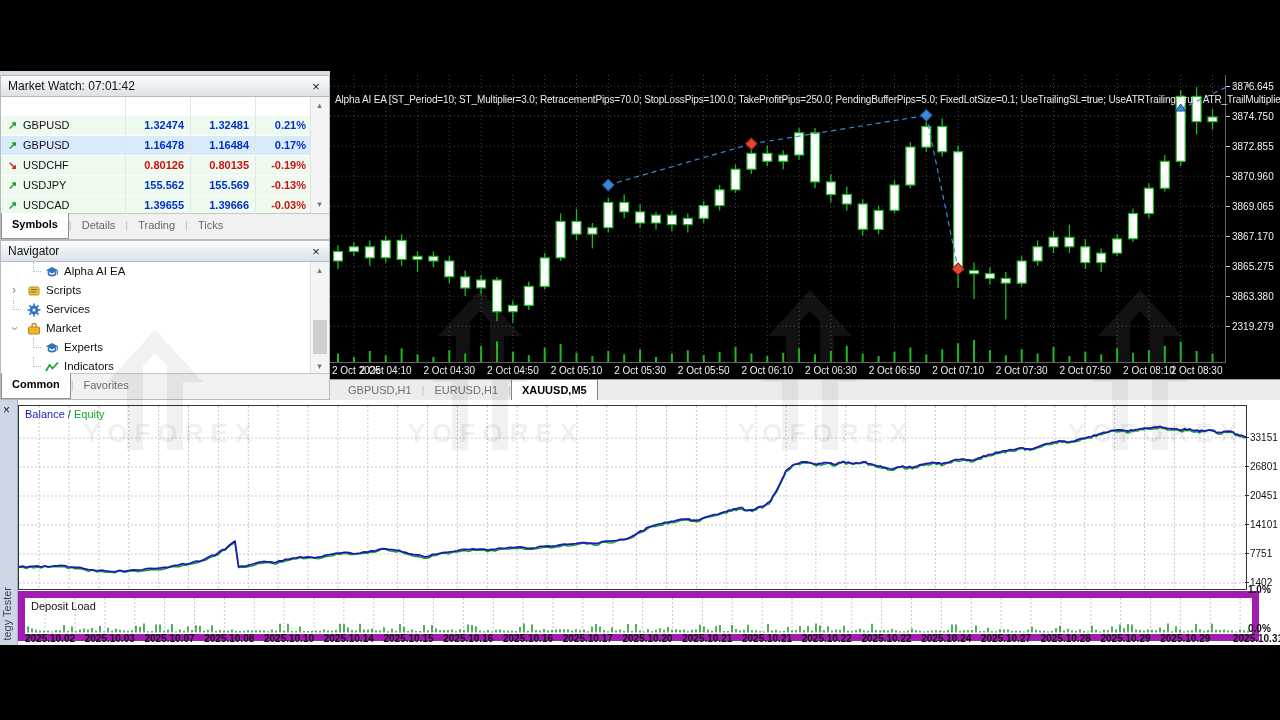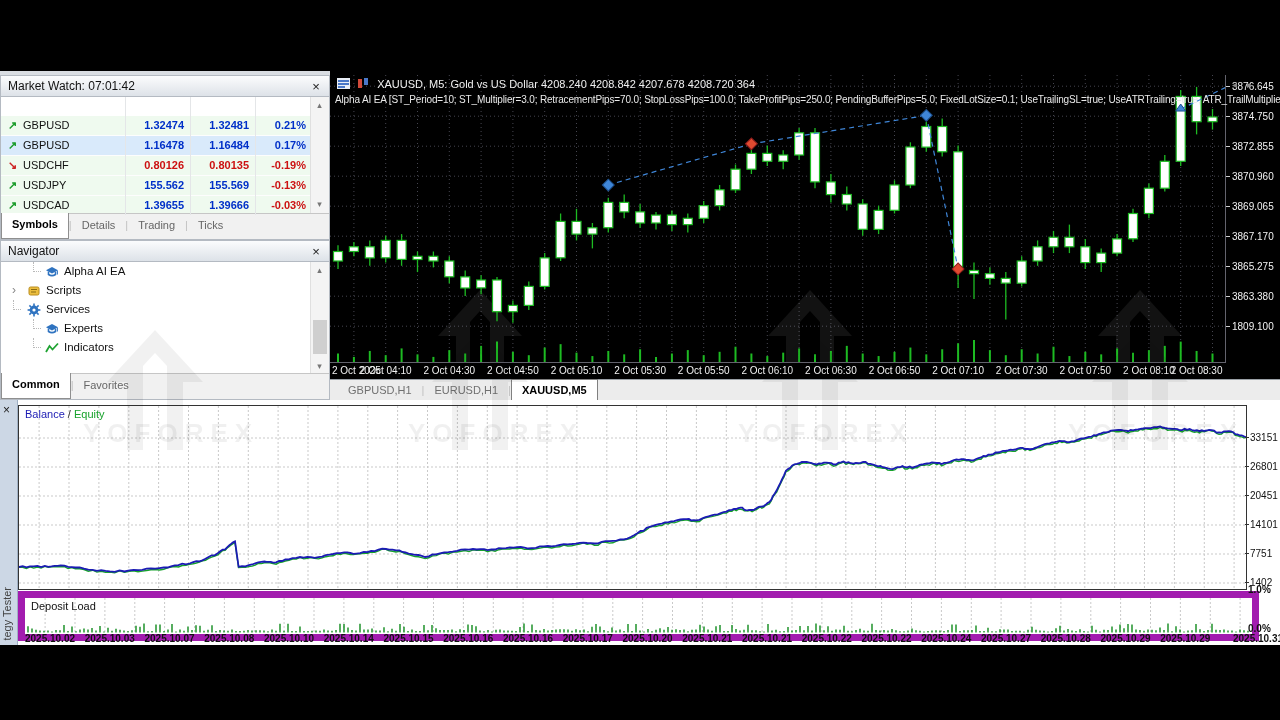--- a/index.html
+++ b/index.html
@@ -179,20 +179,28 @@
                 <line x1="7" y1="11" x2="7" y2="13.4"></line>
                 <line x1="0.6" y1="7" x2="3" y2="7"></line>
                 <line x1="11" y1="7" x2="13.4" y2="7"></line>
                 <line x1="2.4" y1="2.4" x2="4.2" y2="4.2"></line>
                 <line x1="9.8" y1="9.8" x2="11.6" y2="11.6"></line>
                 <line x1="11.6" y1="2.4" x2="9.8" y2="4.2"></line>
                 <line x1="4.2" y1="9.8" x2="2.4" y2="11.6"></line>
               </g>
             </svg></span>
           <span class="nav-lbl" style="left: 45px;">Services</span>
+        </div>
+        <div class="nav-item">
+          <span class="nav-exp open" style="left: 7px;">›</span>
+          <span class="nav-ico" style="left: 26px;"><svg width="14" height="14" viewBox="0 0 14 14">
+              <rect x="1.5" y="5" width="11" height="7" rx="1" fill="#f0b428" stroke="#b9821e"></rect>
+              <path d="M5 5 v-1.6 a2 2 0 0 1 4 0 V5" fill="none" stroke="#b9821e" stroke-width="1.4"></path>
+            </svg></span>
+          <span class="nav-lbl" style="left: 45px;">Market</span>
         </div>
         <div class="nav-item">
           <span class="nav-dot" style="left: 32px; top: 0px; height: 10px;"></span>
           <span style="position: absolute; top: 9px; left: 32px; width: 8px; border-top: 1px dotted rgb(185, 185, 185);"></span>
           <span class="nav-ico" style="left: 44px;"><svg width="14" height="14" viewBox="0 0 14 14">
               <polygon points="7,2 13,5.2 7,8.4 1,5.2" fill="#2f73c0"></polygon>
               <path d="M3.5 6.5 v3 q3.5 2.2 7 0 v-3" fill="none" stroke="#2f73c0" stroke-width="1.6"></path>
               <line x1="12.4" y1="5.6" x2="12.4" y2="9.5" stroke="#2f73c0" stroke-width="1"></line>
             </svg></span>
           <span class="nav-lbl" style="left: 63px;">Experts</span>
@@ -433,52 +441,39 @@
           <line x1="421.40000000000003" y1="68.9" x2="596.3000000000001" y2="40.4" stroke="#3f86d8" stroke-width="1.2" stroke-dasharray="5 4"></line>
           <line x1="596.3000000000001" y1="40.4" x2="628.1" y2="193.9" stroke="#3f86d8" stroke-width="1.2" stroke-dasharray="5 4"></line>
           <line x1="850.7" y1="34.0" x2="896.81" y2="11.9" stroke="#3f86d8" stroke-width="1.2" stroke-dasharray="5 4"></line>
           <rect x="-4.2" y="-4.2" width="8.4" height="8.4" fill="#3f86d8" stroke="#1c4f8c" transform="translate(278.3 110.03239999999712) rotate(45)"></rect>
           <rect x="-4.2" y="-4.2" width="8.4" height="8.4" fill="#e04a30" stroke="#8c1c1c" transform="translate(421.40000000000003 68.86919999999856) rotate(45)"></rect>
           <rect x="-4.2" y="-4.2" width="8.4" height="8.4" fill="#3f86d8" stroke="#1c4f8c" transform="translate(596.3000000000001 40.37159999999568) rotate(45)"></rect>
           <rect x="-4.2" y="-4.2" width="8.4" height="8.4" fill="#e04a30" stroke="#8c1c1c" transform="translate(628.1 193.942) rotate(45)"></rect>
           <path d="M850.7 29.038800000001444 l5 7 h-10 Z" fill="#3f86d8" stroke="#1c4f8c"></path>
         </svg>
     </div>
-    <div id="chart-title">
-      <span class="ticon"><svg width="13" height="11">
-            <rect x="0" y="0" width="13" height="11" fill="#e8eef6"></rect>
-            <rect x="1" y="2" width="11" height="2" fill="#4a78c8"></rect>
-            <rect x="1" y="5" width="11" height="2" fill="#4a78c8"></rect>
-            <rect x="1" y="8" width="7" height="2" fill="#4a78c8"></rect>
-          </svg></span>
-      <span class="ticon"><svg width="13" height="11">
-            <rect x="1" y="1" width="4" height="9" fill="#d04a3a"></rect>
-            <rect x="7" y="0" width="4" height="7" fill="#4a78c8"></rect>
-          </svg></span>
-      <span>XAUUSD, M5: Gold vs US Dollar 4208.240 4208.842 4207.678 4208.720 364</span>
-    </div>
     <div id="ea-line">Alpha AI EA [ST_Period=10; ST_Multiplier=3.0; RetracementPips=70.0; StopLossPips=100.0; TakeProfitPips=250.0; PendingBufferPips=5.0; FixedLotSize=0.1; UseTrailingSL=true; UseATRTrailing=true; ATR_TrailMultiplier=1.2]</div>
     <div id="price-axis">
         <div class="pa-lbl" style="top: 11.1616px;">3876.645</div>
         <div class="pa-tick" style="top: 11.1616px;"></div>
         <div class="pa-lbl" style="top: 41.1632px;">3874.750</div>
         <div class="pa-tick" style="top: 41.1632px;"></div>
         <div class="pa-lbl" style="top: 71.1648px;">3872.855</div>
         <div class="pa-tick" style="top: 71.1648px;"></div>
         <div class="pa-lbl" style="top: 101.166px;">3870.960</div>
         <div class="pa-tick" style="top: 101.166px;"></div>
         <div class="pa-lbl" style="top: 131.168px;">3869.065</div>
         <div class="pa-tick" style="top: 131.168px;"></div>
         <div class="pa-lbl" style="top: 161.17px;">3867.170</div>
         <div class="pa-tick" style="top: 161.17px;"></div>
         <div class="pa-lbl" style="top: 191.171px;">3865.275</div>
         <div class="pa-tick" style="top: 191.171px;"></div>
         <div class="pa-lbl" style="top: 221.173px;">3863.380</div>
         <div class="pa-tick" style="top: 221.173px;"></div>
-        <div class="pa-lbl" style="top: 251.175px;">1809.100</div>
+        <div class="pa-lbl" style="top: 251.175px;">2319.279</div>
         <div class="pa-tick" style="top: 251.175px;"></div>
       </div>
     <div id="time-axis">
         <div class="ta-lbl first" style="left: 2px;">2 Oct 2025</div>
         <div class="ta-lbl" style="left: 55.7px;">2 Oct 04:10</div>
         <div class="ta-lbl" style="left: 119.3px;">2 Oct 04:30</div>
         <div class="ta-lbl" style="left: 182.9px;">2 Oct 04:50</div>
         <div class="ta-lbl" style="left: 246.5px;">2 Oct 05:10</div>
         <div class="ta-lbl" style="left: 310.1px;">2 Oct 05:30</div>
         <div class="ta-lbl" style="left: 373.7px;">2 Oct 05:50</div>

